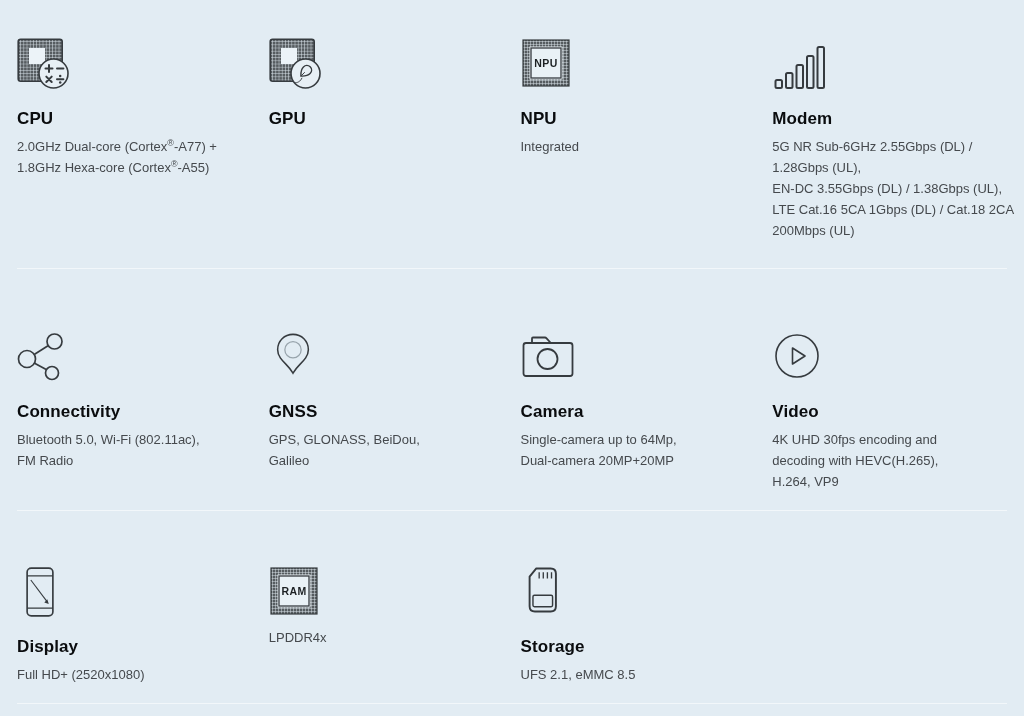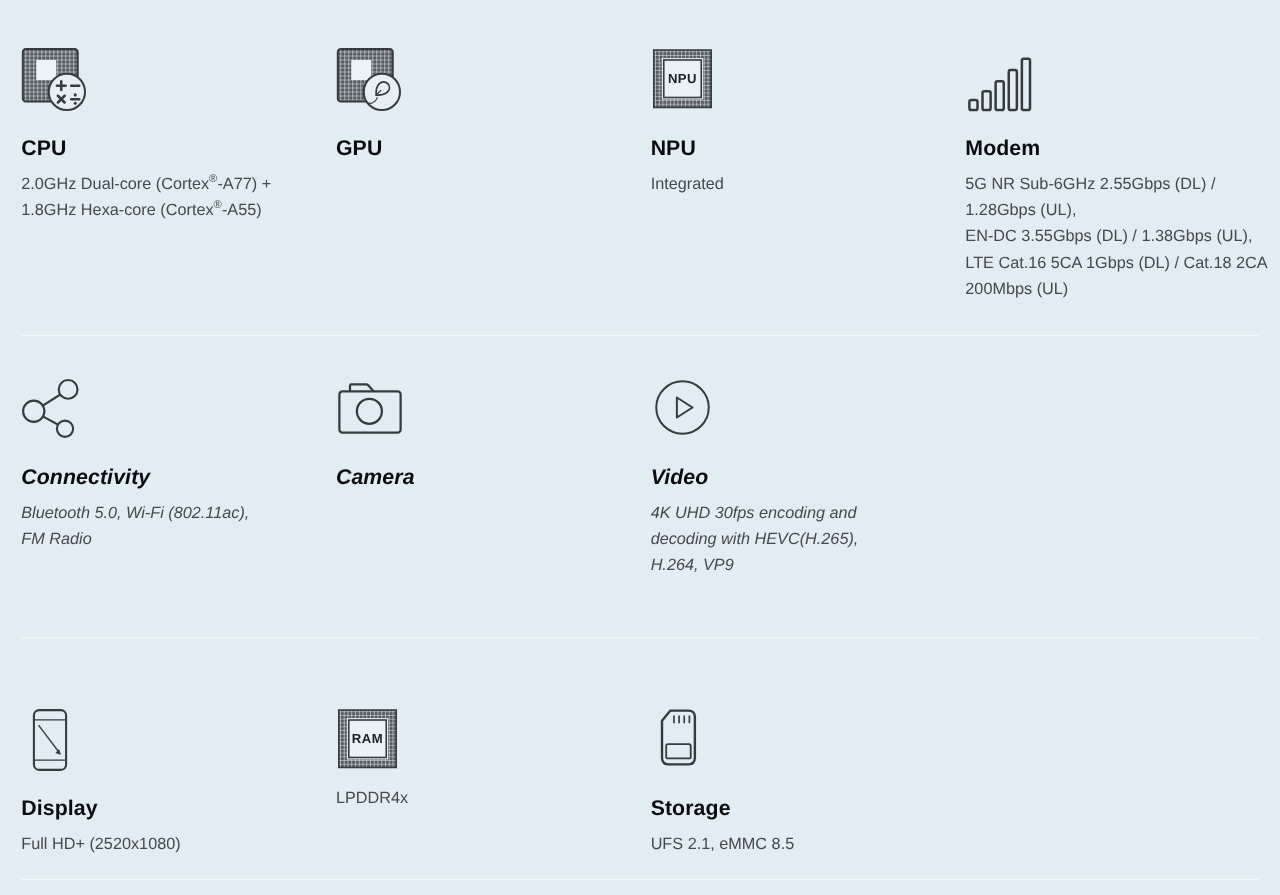--- a/index.html
+++ b/index.html
@@ -20,21 +20,21 @@
     -webkit-font-smoothing:antialiased;
   }
   .page{width:1024px;height:716px;}
   .spec-row{
     margin:0 17px;
     display:grid;
     grid-template-columns:repeat(4,1fr);
     column-gap:17px;
   }
   .row-1{min-height:268px;padding-top:38px;}
-  .row-2{min-height:242px;padding-top:32px;border-top:1px solid var(--divider);font-style:italic;}
+  .row-2{min-height:242px;padding-top:62px;border-top:1px solid var(--divider);}
   .row-3{min-height:193px;padding-top:55px;border-top:1px solid var(--divider);}
   .bottom-divider{margin:0 17px;border-top:1px solid var(--divider);height:12px;}
   .cell{min-width:0;}
   .icon-wrap{height:54px;color:var(--icon);}
   .title{
     margin:17px 0 0;
     font-size:17px;
     font-weight:700;
     color:var(--title);
     letter-spacing:.1px;
@@ -151,30 +151,41 @@
           <circle cx="37.5" cy="10.5" r="7.5" stroke="currentColor" stroke-width="1.7"></circle>
           <circle cx="35" cy="42" r="6.5" stroke="currentColor" stroke-width="1.7"></circle>
           <path d="M17.2 23.5L31 14.8" stroke="currentColor" stroke-width="1.7"></path>
           <path d="M17.6 32.3L29.2 38.6" stroke="currentColor" stroke-width="1.7"></path>
         </svg>
       </div>
       <h3 class="title">Connectivity</h3>
       <p class="desc">Bluetooth 5.0, Wi-Fi (802.11ac),<br>FM Radio</p>
     </div>
 
+    <div class="cell">
+      <div class="icon-wrap">
+        <svg width="48" height="48" viewBox="0 0 50 50" fill="none">
+          <path d="M25 3.5C16 3.5 9 10.5 9 19.5C9 26 13.5 30.5 18 35C20.5 37.5 23 40.5 25 44C27 40.5 29.5 37.5 32 35C36.5 30.5 41 26 41 19.5C41 10.5 34 3.5 25 3.5Z" stroke="currentColor" stroke-width="1.6"></path>
+          <circle cx="25" cy="19.5" r="8.5" stroke="#98a4ac" stroke-width="1.3"></circle>
+        </svg>
+      </div>
+      <h3 class="title">GNSS</h3>
+      <p class="desc">GPS, GLONASS, BeiDou,<br>Galileo</p>
+    </div>
 
     <div class="cell">
       <div class="icon-wrap">
         <svg width="54" height="48" viewBox="0 0 54 48" fill="none">
           <rect x="2.5" y="12" width="49" height="33" rx="2.5" stroke="currentColor" stroke-width="1.8"></rect>
           <path d="M11 12V7.5C11 6.9 11.4 6.5 12 6.5H24C24.6 6.5 25.1 6.8 25.6 7.3L29.8 12" stroke="currentColor" stroke-width="1.8"></path>
           <circle cx="26.5" cy="28" r="10" stroke="currentColor" stroke-width="1.8"></circle>
         </svg>
       </div>
       <h3 class="title">Camera</h3>
+      <p class="desc">Single-camera up to 64Mp,<br>Dual-camera 20MP+20MP</p>
     </div>
 
     <div class="cell">
       <div class="icon-wrap">
         <svg width="50" height="50" viewBox="0 0 50 50" fill="none">
           <circle cx="25" cy="25" r="21" stroke="currentColor" stroke-width="1.6"></circle>
           <path d="M20.5 17L33 25L20.5 33Z" stroke="currentColor" stroke-width="1.6" stroke-linejoin="round"></path>
         </svg>
       </div>
       <h3 class="title">Video</h3>

